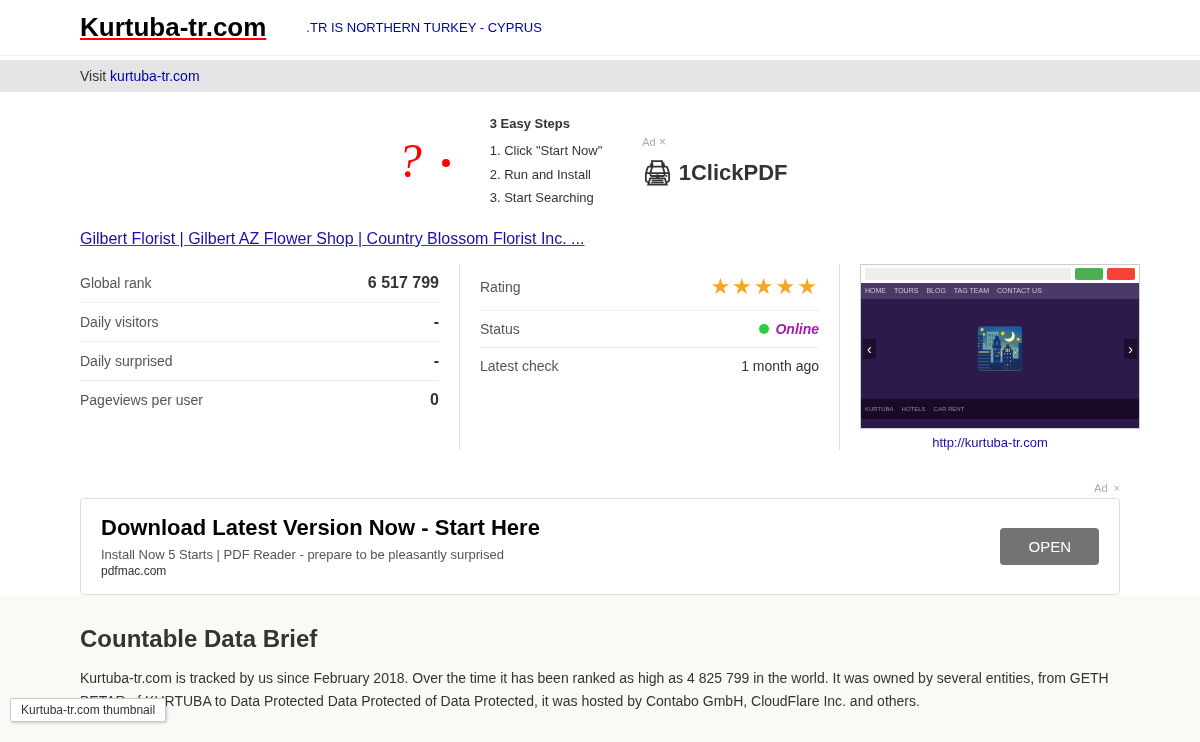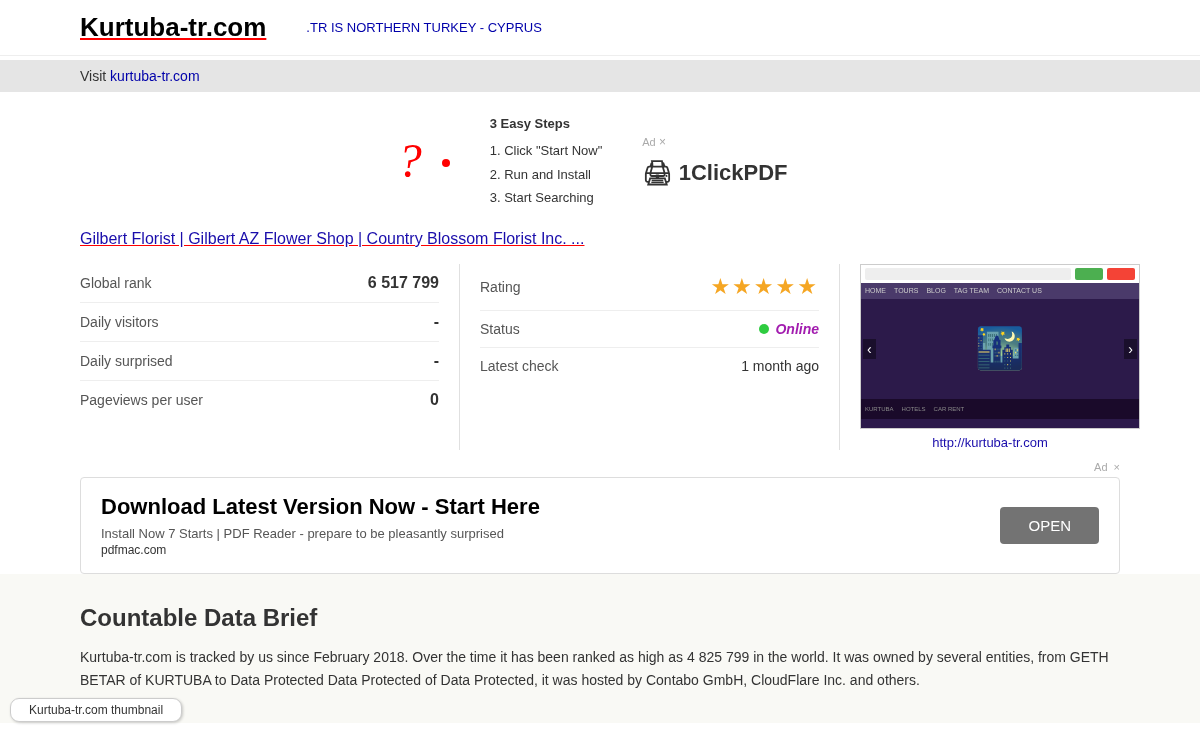--- a/index.html
+++ b/index.html
@@ -39,21 +39,21 @@
     .ad-corner { position: relative; font-size: 12px; text-align: left; }
     .ad-label { color: #aaa; font-size: 11px; }
     .ad-x { cursor: pointer; color: #aaa; }
 
     .site-info-section { padding: 0 80px; }
 
     .site-title-row { display: flex; align-items: flex-start; gap: 16px; margin-bottom: 16px; }
     .site-link { color: #1a0dab; font-size: 16px; font-weight: normal; text-decoration: none; }
     .site-link-underline { text-decoration: underline; text-decoration-color: red; }
 
-    .stats-grid { display: grid; grid-template-columns: 1fr 1fr 280px; gap: 0; margin-bottom: 11px; }
+    .stats-grid { display: grid; grid-template-columns: 1fr 1fr 280px; gap: 0; margin-bottom: 32px; }
     .stats-left { border-right: 1px solid #e0e0e0; padding-right: 20px; }
     .stats-right { padding-left: 20px; border-right: 1px solid #e0e0e0; padding-right: 20px; }
     .stats-thumbnail { padding-left: 20px; }
 
     .stat-row { display: flex; justify-content: space-between; align-items: center; padding: 10px 0; border-bottom: 1px solid #eee; }
     .stat-label { color: #555; }
     .stat-value { font-weight: bold; font-size: 16px; }
 
     .stars { color: #f5a623; font-size: 22px; letter-spacing: 2px; }
 
@@ -206,27 +206,27 @@
 </div>
 
 <div style="margin: 10px 80px 0;">
   <div class="ad-banner-top">
     <span>Ad</span>
     <span>×</span>
   </div>
   <div class="ad-banner" style="margin:0;">
     <div class="ad-banner-content">
       <h3>Download Latest Version Now - Start Here</h3>
-      <p>Install Now 7 Starts | PDF Reader - prepare to be pleasantly surprised</p>
+      <p>Install Now 5 Starts | PDF Reader - prepare to be pleasantly surprised</p>
       <p class="ad-domain">pdfmac.com</p>
     </div>
     <button class="open-btn">OPEN</button>
   </div>
 </div>
 
 <div class="data-brief">
   <h2>Countable Data Brief</h2>
   <p>
     <span>Kurtub</span><span>a-tr.com is tracked by us since February 2018. Over the time it has been ranked as high as 4 825 799 in the world. It was owned by several entities, from GETH BETAR of KURTUBA to Data Protected Data Protected of Data Protected, it was hosted by Contabo GmbH, CloudFlare Inc. and others.</span>
   </p>
 </div>
 
-<div class="tooltip-label" style="position:fixed; bottom:20px; left:10px; background:#fff; border:1px solid #ccc; padding:4px 18px; font-size:12px; border-radius:9px; color:#333; box-shadow:1px 1px 3px rgba(0,0,0,0.2);">Kurtuba-tr.com thumbnail</div>
+<div class="tooltip-label" style="position:fixed; bottom:20px; left:10px; background:#fff; border:1px solid #ccc; padding:4px 10px; font-size:12px; border-radius:2px; color:#333; box-shadow:1px 1px 3px rgba(0,0,0,0.2);">Kurtuba-tr.com thumbnail</div>
 
 </body></html>

